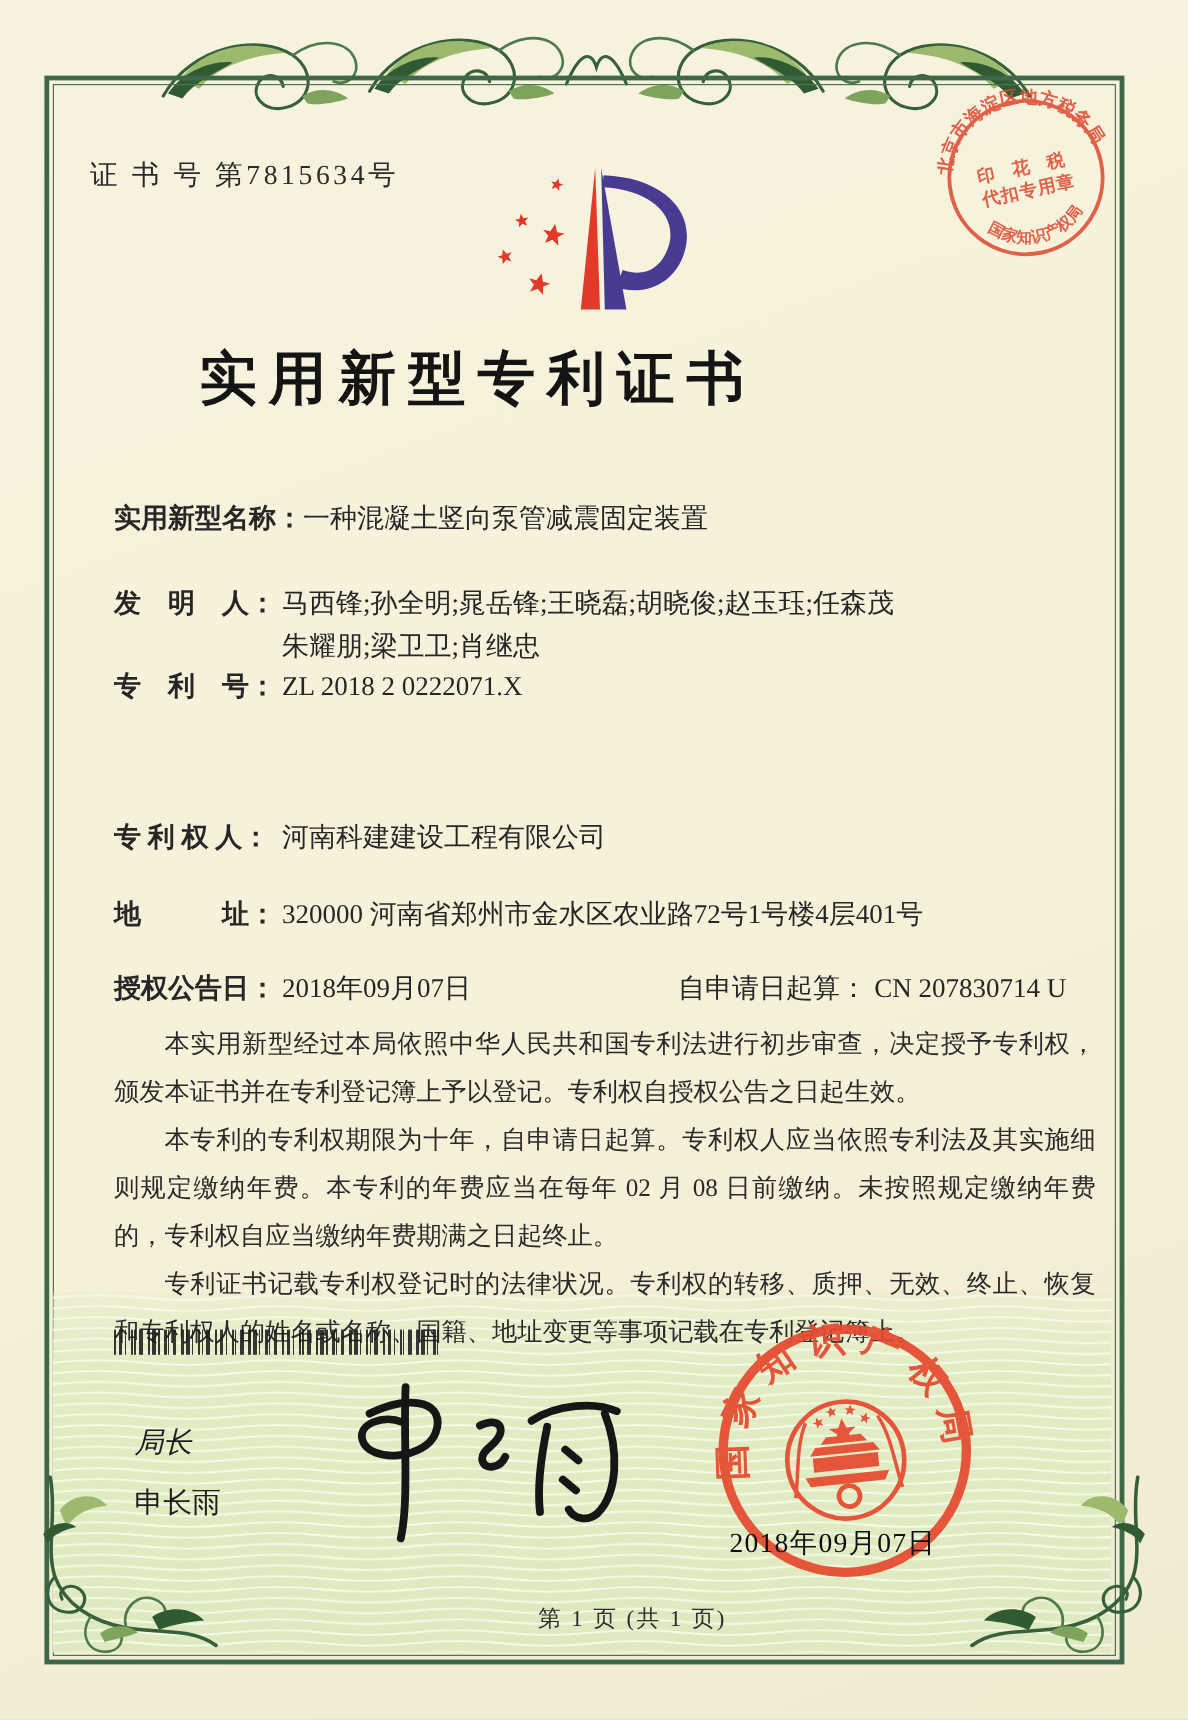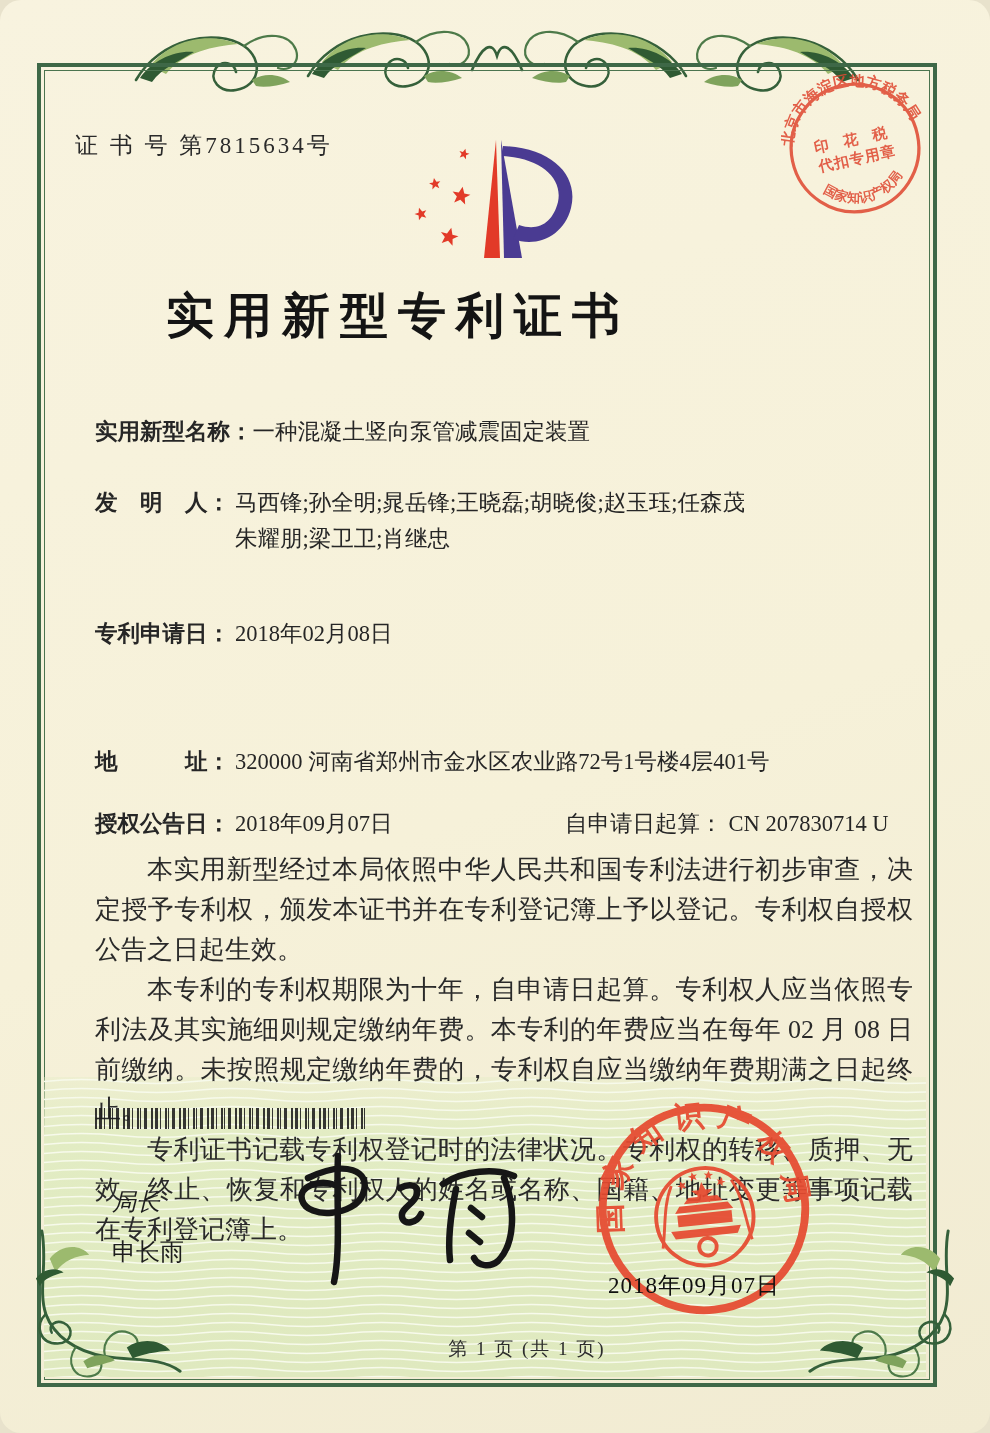--- a/index.html
+++ b/index.html
@@ -1,34 +1,34 @@
 <!DOCTYPE html>
 <html><head>
 <meta charset="utf-8">
 <style>
   html,body{margin:0;padding:0;background:#e8e2cc;}
   .page{position:relative;width:990px;height:1433px;margin:0 auto;overflow:hidden;
         background:linear-gradient(160deg,#f8f3df 0%,#f6f1d9 55%,#f1ebd2 100%);
-        font-family:"Liberation Serif","DejaVu Serif",serif;color:#222;border-radius:21px;}
+        font-family:"Liberation Serif","DejaVu Serif",serif;color:#222;}
   .frame{position:absolute;left:37px;top:63px;width:892px;height:1316px;
          border:4px solid #3e6847;}
   .frame::after{content:"";position:absolute;inset:3px;border:1px solid #4b744f;}
   .green-section{position:absolute;left:44px;top:1077px;width:882px;height:300px;
          background:linear-gradient(180deg,rgba(226,236,195,.35) 0%,#e2ecc3 20%,#dfe9bf 100%);}
   .green-section svg{position:absolute;inset:0;width:100%;height:100%;}
   .abs{position:absolute;}
   .cert-no{left:75px;top:130px;font-size:23px;letter-spacing:3px;color:#2a2a2a;}
   .title{left:0;width:796px;top:284px;text-align:center;font-size:48px;
          letter-spacing:10px;font-weight:600;color:#141414;}
   .row{left:95px;font-size:22.5px;white-space:nowrap;color:#262626;}
   .lbl{display:inline-block;min-width:140px;font-weight:bold;}
   .grant2{position:absolute;left:470px;top:0;white-space:nowrap;}
   .grant2 .lbl2{margin-right:6px;}
   .cont-line{left:235px;font-size:22.5px;white-space:nowrap;color:#262626;}
-  .paragraphs{left:95px;top:850px;width:818px;font-size:26px;line-height:40px;
+  .paragraphs{left:95px;top:850px;width:818px;font-size:21px;line-height:40px;
          text-align:justify;color:#2a2a2a;font-family:Liberation Serif, serif;}
   .paragraphs p{margin:0;text-indent:2em;}
   .barcode{left:95px;top:1108px;width:272px;height:21px;opacity:.88;
      background-image:repeating-linear-gradient(90deg,
        #1c1c1c 0 2px,transparent 2px 4px,#1c1c1c 4px 7px,transparent 7px 9px,
        #1c1c1c 9px 10px,transparent 10px 14px,#1c1c1c 14px 16px,transparent 16px 17px,
        #1c1c1c 17px 18px,transparent 18px 21px,#1c1c1c 21px 24px,transparent 24px 28px);}
   .signer{font-family:"Liberation Sans","DejaVu Sans",sans-serif;font-size:24px;color:#1d1d1d;}
   .signer-title{left:112px;top:1186px;font-style:italic;}
   .signer-name{left:112px;top:1236px;}
@@ -144,22 +144,25 @@
 
   <div class="abs title">实用新型专利证书</div>
 
   <div class="abs row" style="top:416px">
     <span class="lbl">实用新型名称：</span><span>一种混凝土竖向泵管减震固定装置</span>
   </div>
   <div class="abs row" style="top:487px">
     <span class="lbl">发　明　人：</span><span>马西锋;孙全明;晁岳锋;王晓磊;胡晓俊;赵玉珏;任森茂</span>
   </div>
   <div class="abs cont-line" style="top:523px">朱耀朋;梁卫卫;肖继忠</div>
-  <div class="abs row" style="top:618px">
-    <span class="lbl">专利申请日：</span><span>2018年02月08日</span>
+  <div class="abs row" style="top:556px">
+    <span class="lbl">专　利　号：</span><span>ZL 2018 2 0222071.X</span>
+  </div>
+  <div class="abs row" style="top:682px">
+    <span class="lbl">专 利 权 人：</span><span>河南科建建设工程有限公司</span>
   </div>
   <div class="abs row" style="top:746px">
     <span class="lbl">地　　　址：</span><span>320000  河南省郑州市金水区农业路72号1号楼4层401号</span>
   </div>
   <div class="abs row" style="top:808px">
     <span class="lbl">授权公告日：</span><span>2018年09月07日</span>
     <span class="grant2"><span class="lbl2">自申请日起算：</span><span>CN 207830714 U</span></span>
   </div>
 
   <div class="abs paragraphs">

